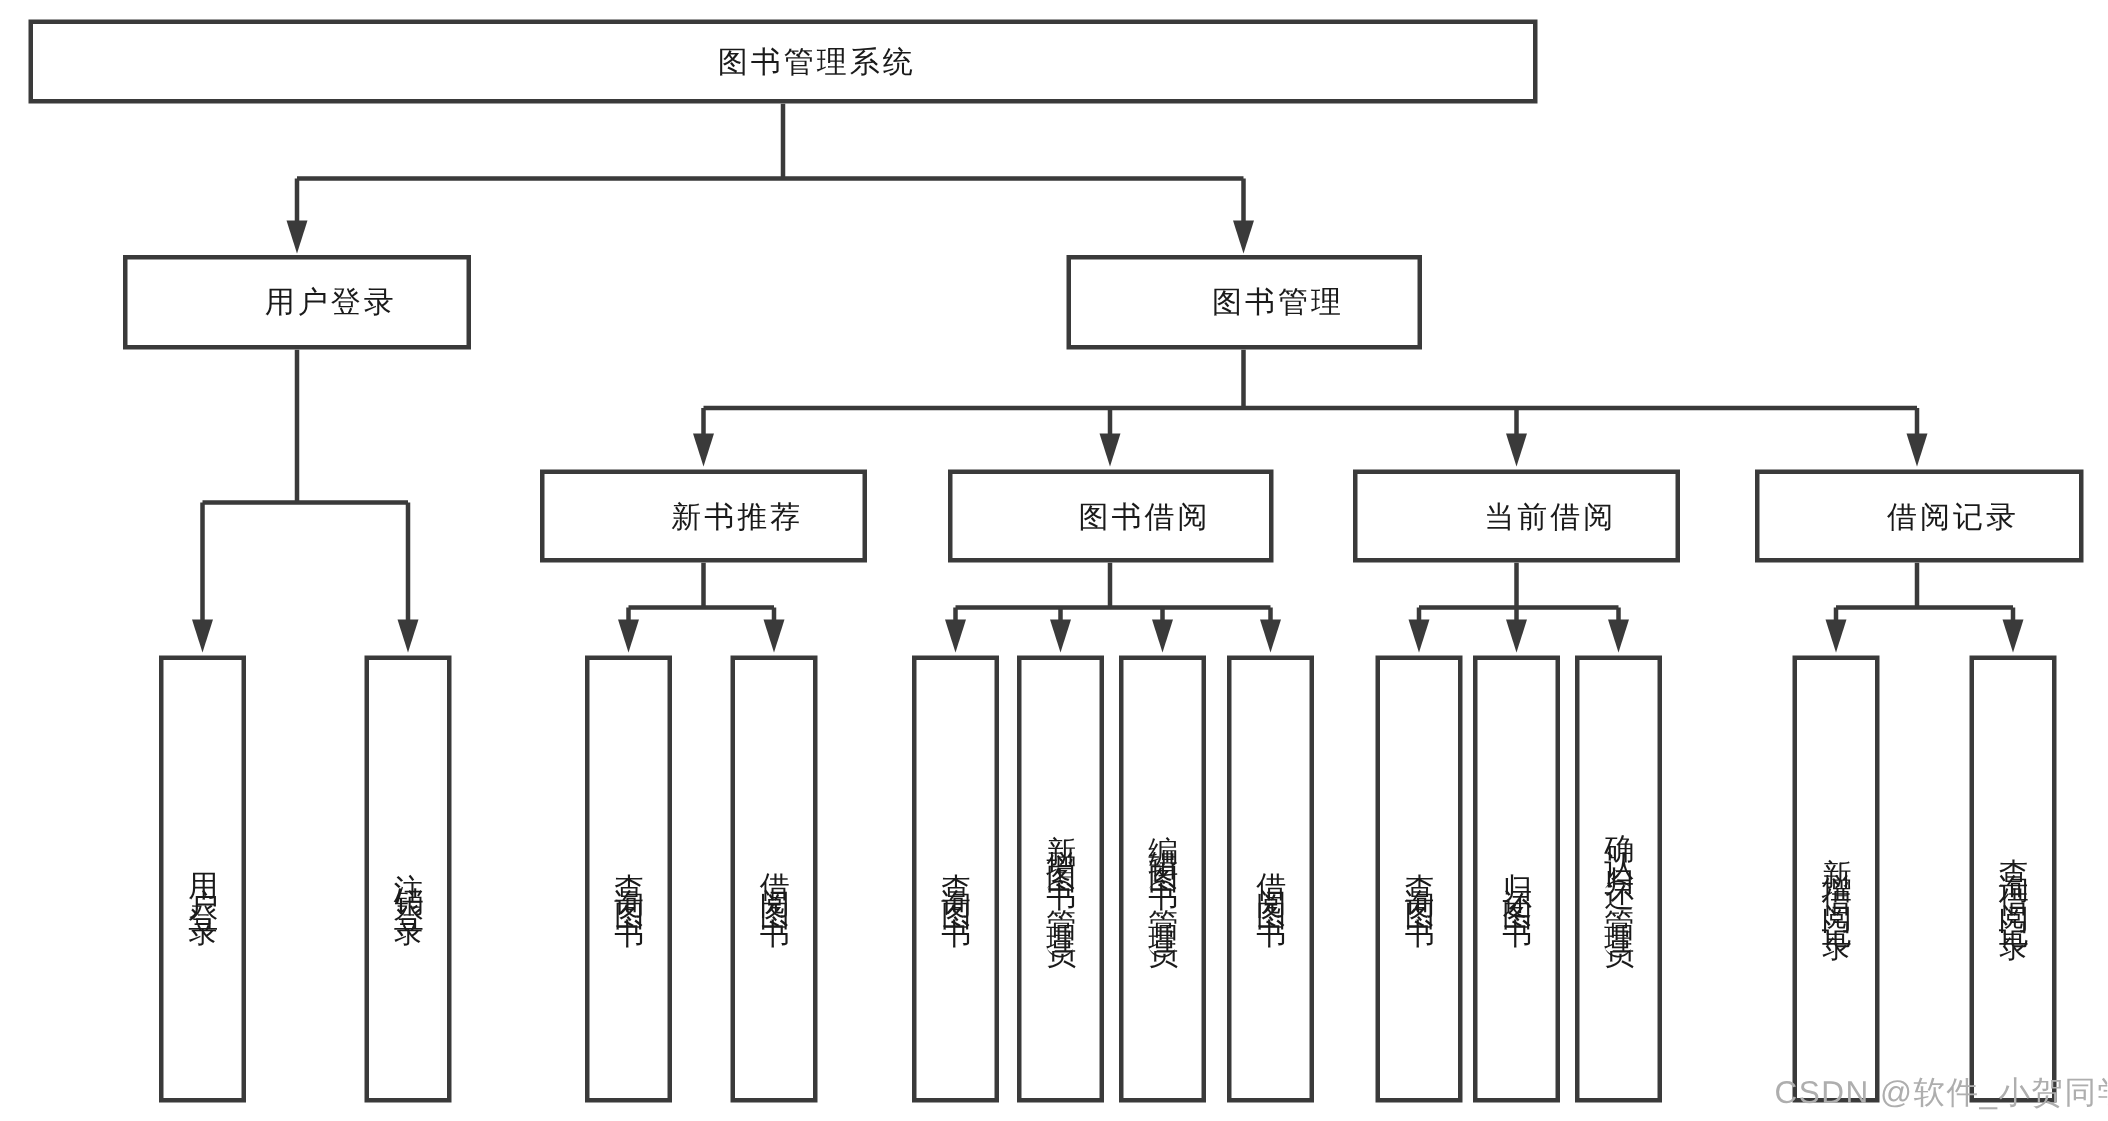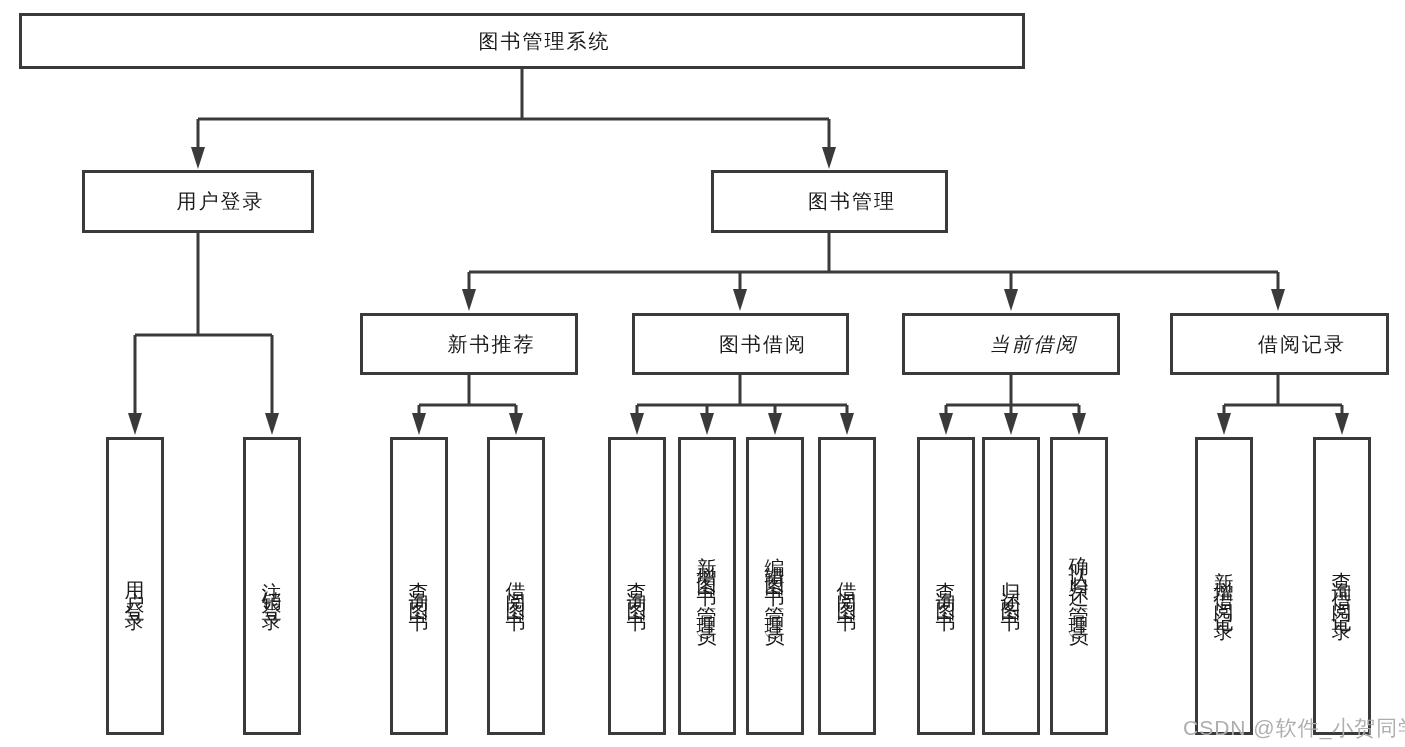--- a/index.html
+++ b/index.html
@@ -97,21 +97,21 @@
     </g>
   </svg>
 
   <div class="hnode" style="left:19px;top:13px;width:1006px;height:56px;">图书管理系统</div>
 
   <div class="hnode" style="left:82px;top:170px;width:232px;height:63px;">用户登录</div>
   <div class="hnode" style="left:360px;top:313px;width:218px;height:62px;">新书推荐</div>
 
   <div class="hnode" style="left:711px;top:170px;width:237px;height:63px;">图书管理</div>
   <div class="hnode" style="left:632px;top:313px;width:217px;height:62px;">图书借阅</div>
-  <div class="hnode" style="left:902px;top:313px;width:218px;height:62px;font-style:italic;">当前借阅</div>
+  <div class="hnode" style="left:902px;top:313px;width:218px;height:62px;">当前借阅</div>
   <div class="hnode" style="left:1170px;top:313px;width:219px;height:62px;">借阅记录</div>
 
   <div class="leaf" style="left:106px;">
     <span>用户登录</span>
   </div>
   <div class="leaf" style="left:243px;">
     <span>注销登录</span>
   </div>
 
   <div class="leaf" style="left:390px;">

